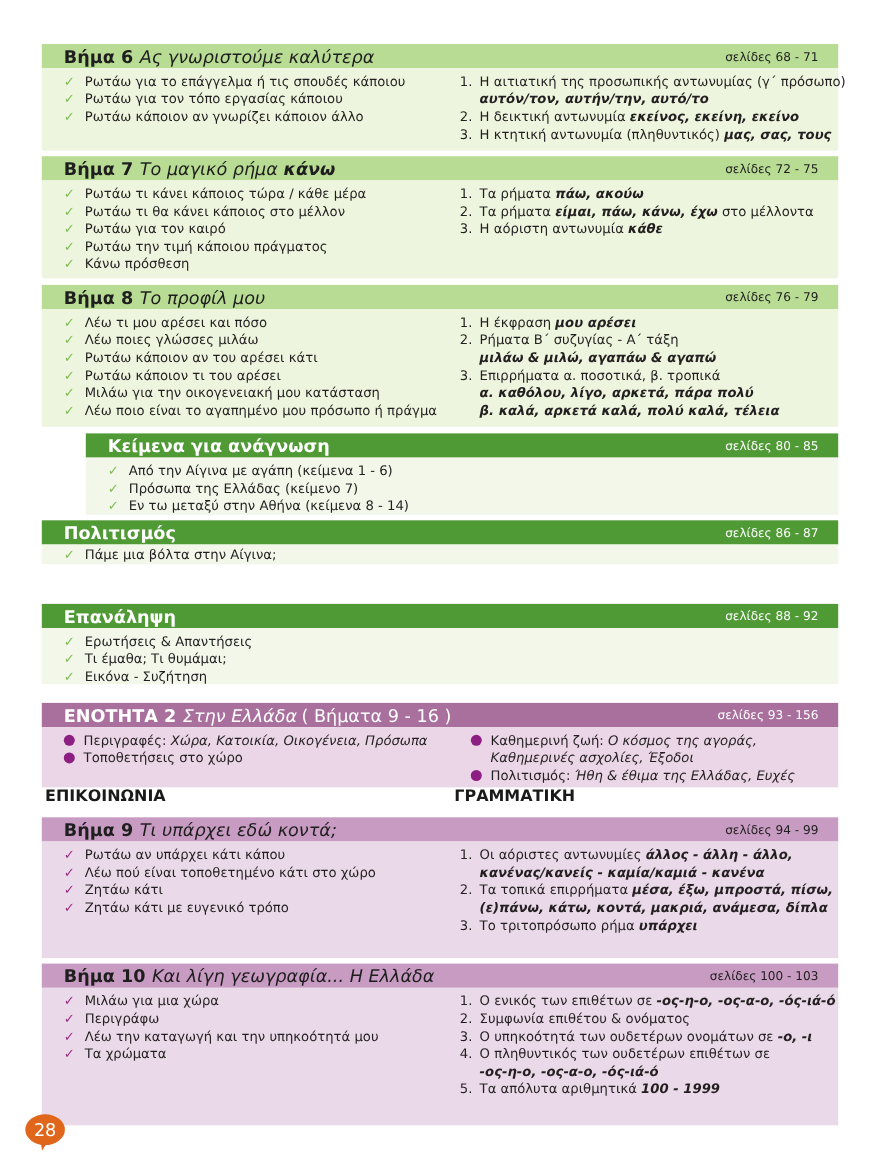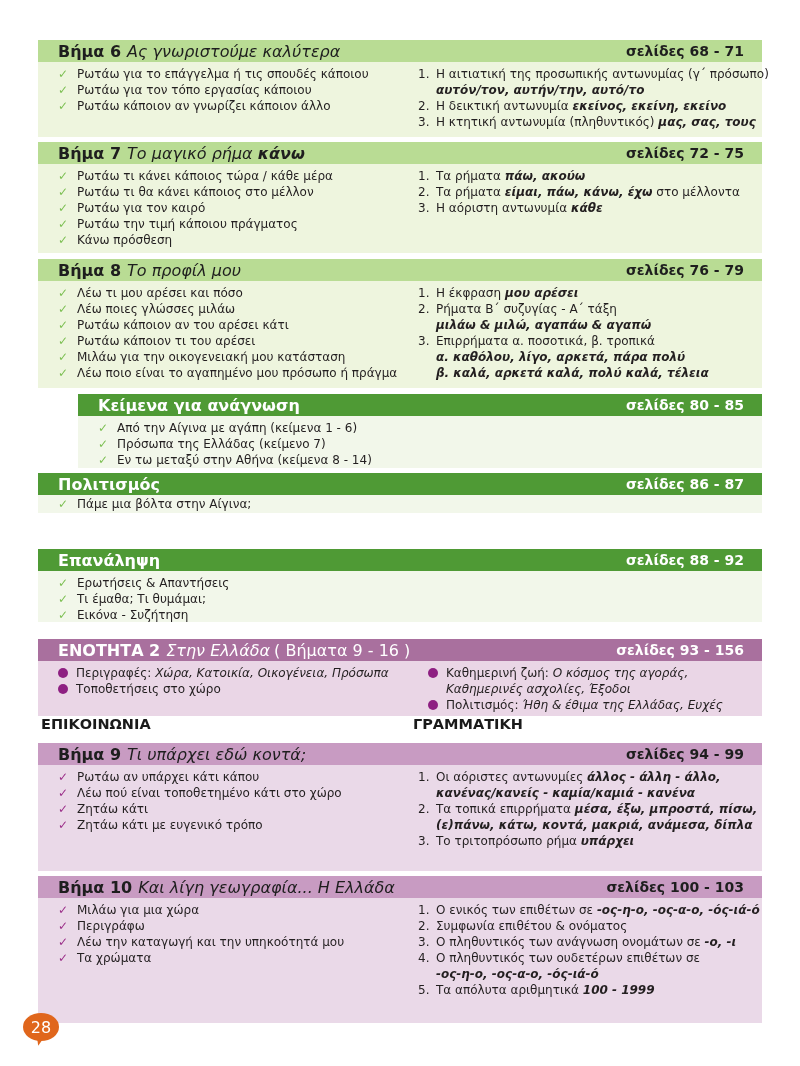--- a/index.html
+++ b/index.html
@@ -7,21 +7,21 @@
   body { position: relative; font-family: "DejaVu Sans", sans-serif; color: #231f20; }
 
   .page { position: absolute; left: 38px; top: 40px; width: 724px; }
 
   .section { width: 724px; }
   .hdr { height: 22px; display: flex; align-items: center; justify-content: space-between; padding: 0 18px 0 20px; }
   .hdr .title { font-size: 16px; font-weight: bold; white-space: nowrap; }
   .hdr .title .sub { font-weight: normal; font-style: italic; margin-left: 6px; }
   .hdr .title .sub b { font-weight: bold; }
   .hdr .title .tail { font-weight: normal; margin-left: 4px; }
-  .hdr .pages { font-size: 14px; font-weight: bold; white-space: nowrap; }
+  .hdr .pages { font-size: 11px; font-weight: normal; white-space: nowrap; }
 
   
   .g-light .hdr { background: #b9dc94; color: #1e1e1e; }
   .g-light .body { background: #eef5de; }
   
   .g-dark .hdr { background: #4f9a35; color: #ffffff; }
   .g-dark .body { background: #f2f7ea; }
   
   .p-dark .hdr { background: #a9709e; color: #ffffff; }
   .p-dark .body { background: #ead6e6; }
@@ -264,21 +264,21 @@
           <li><span class="mark">✓</span><span>Μιλάω για μια χώρα</span></li>
           <li><span class="mark">✓</span><span>Περιγράφω</span></li>
           <li><span class="mark">✓</span><span>Λέω την καταγωγή και την υπηκοότητά μου</span></li>
           <li><span class="mark">✓</span><span>Τα χρώματα</span></li>
         </ul>
       </div>
       <div class="col-right">
         <ol class="num">
           <li><span class="n">1.</span><span>Ο ενικός των επιθέτων σε </span><span class="em">-ος-η-ο, -ος-α-ο, -ός-ιά-ό</span></li>
           <li><span class="n">2.</span><span>Συμφωνία επιθέτου &amp; ονόματος</span></li>
-          <li><span class="n">3.</span><span>Ο πληθυντικός των ανάγνωση ονομάτων σε </span><span class="em">-ο, -ι</span></li>
+          <li><span class="n">3.</span><span>Ο υπηκοότητά των ουδετέρων ονομάτων σε </span><span class="em">-ο, -ι</span></li>
           <li>
               <span class="n">4.</span>
               <span class="line">Ο πληθυντικός των ουδετέρων επιθέτων σε</span>
               <span class="line em">-ος-η-ο, -ος-α-ο, -ός-ιά-ό</span>
             </li>
           <li><span class="n">5.</span><span>Τα απόλυτα αριθμητικά </span><span class="em">100 - 1999</span></li>
         </ol>
       </div>
     </div>
   </div>

